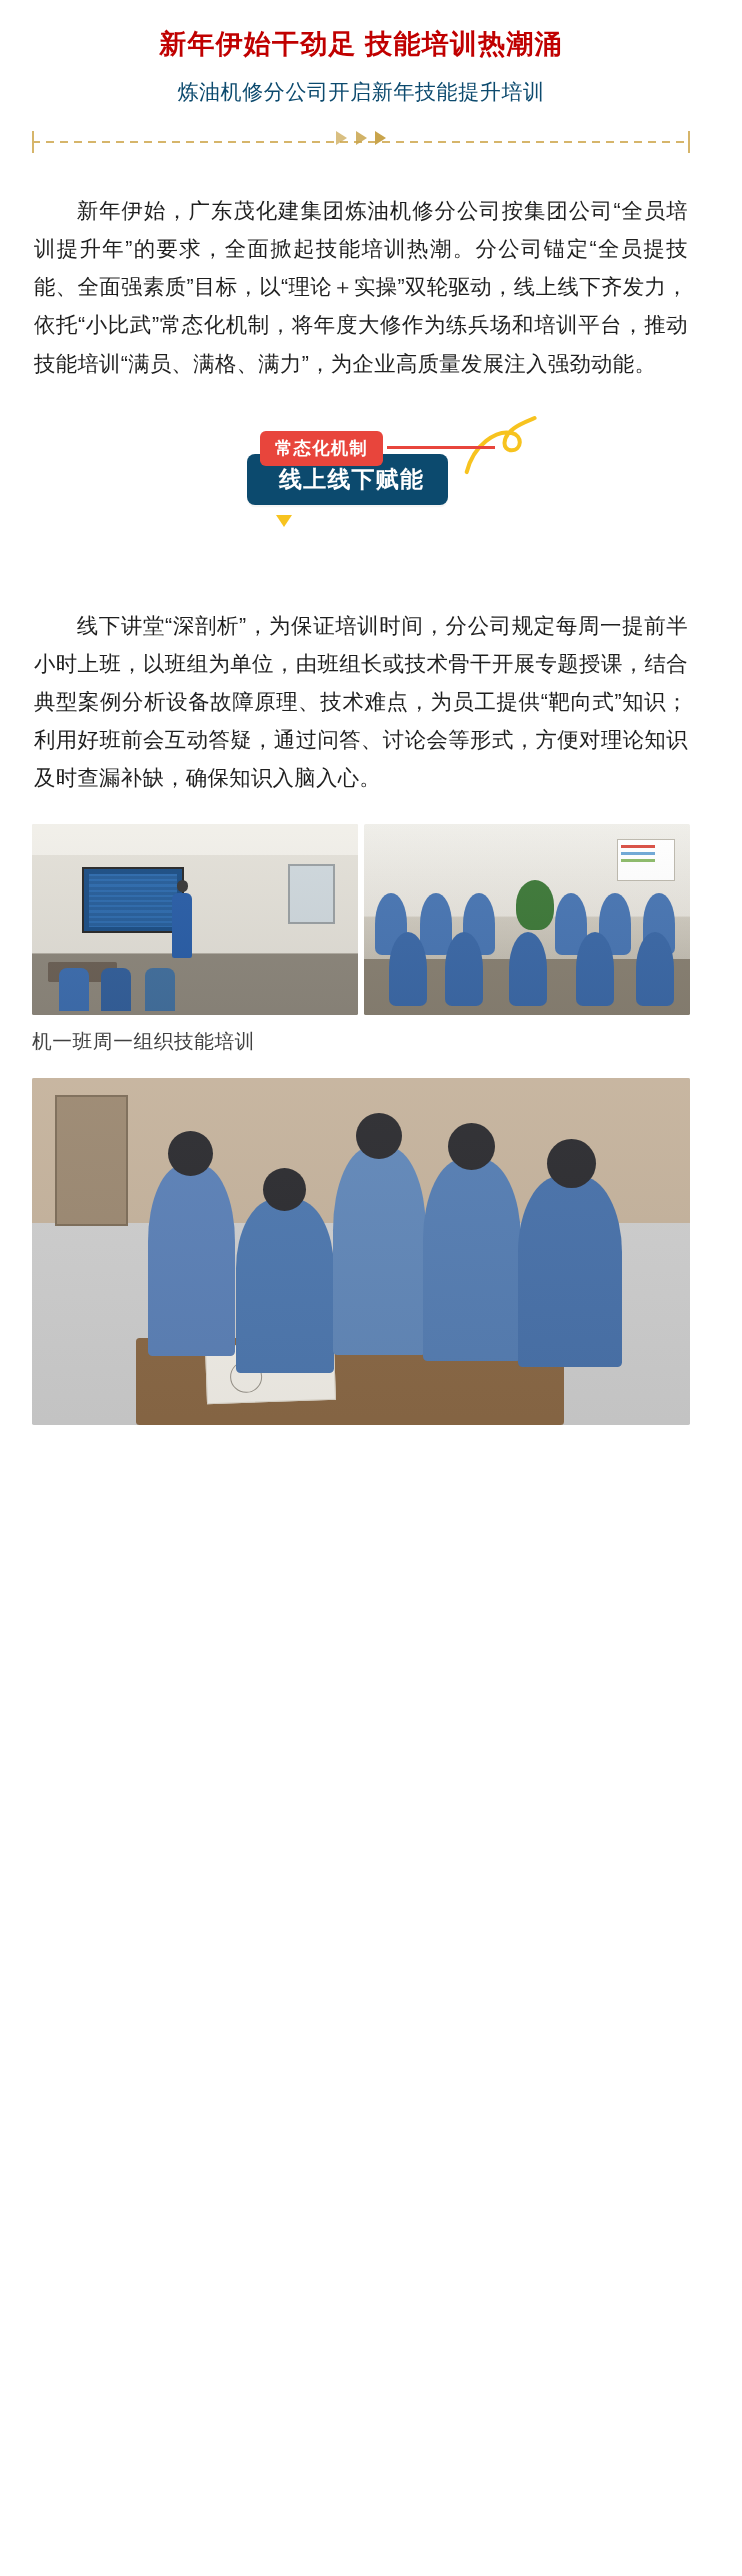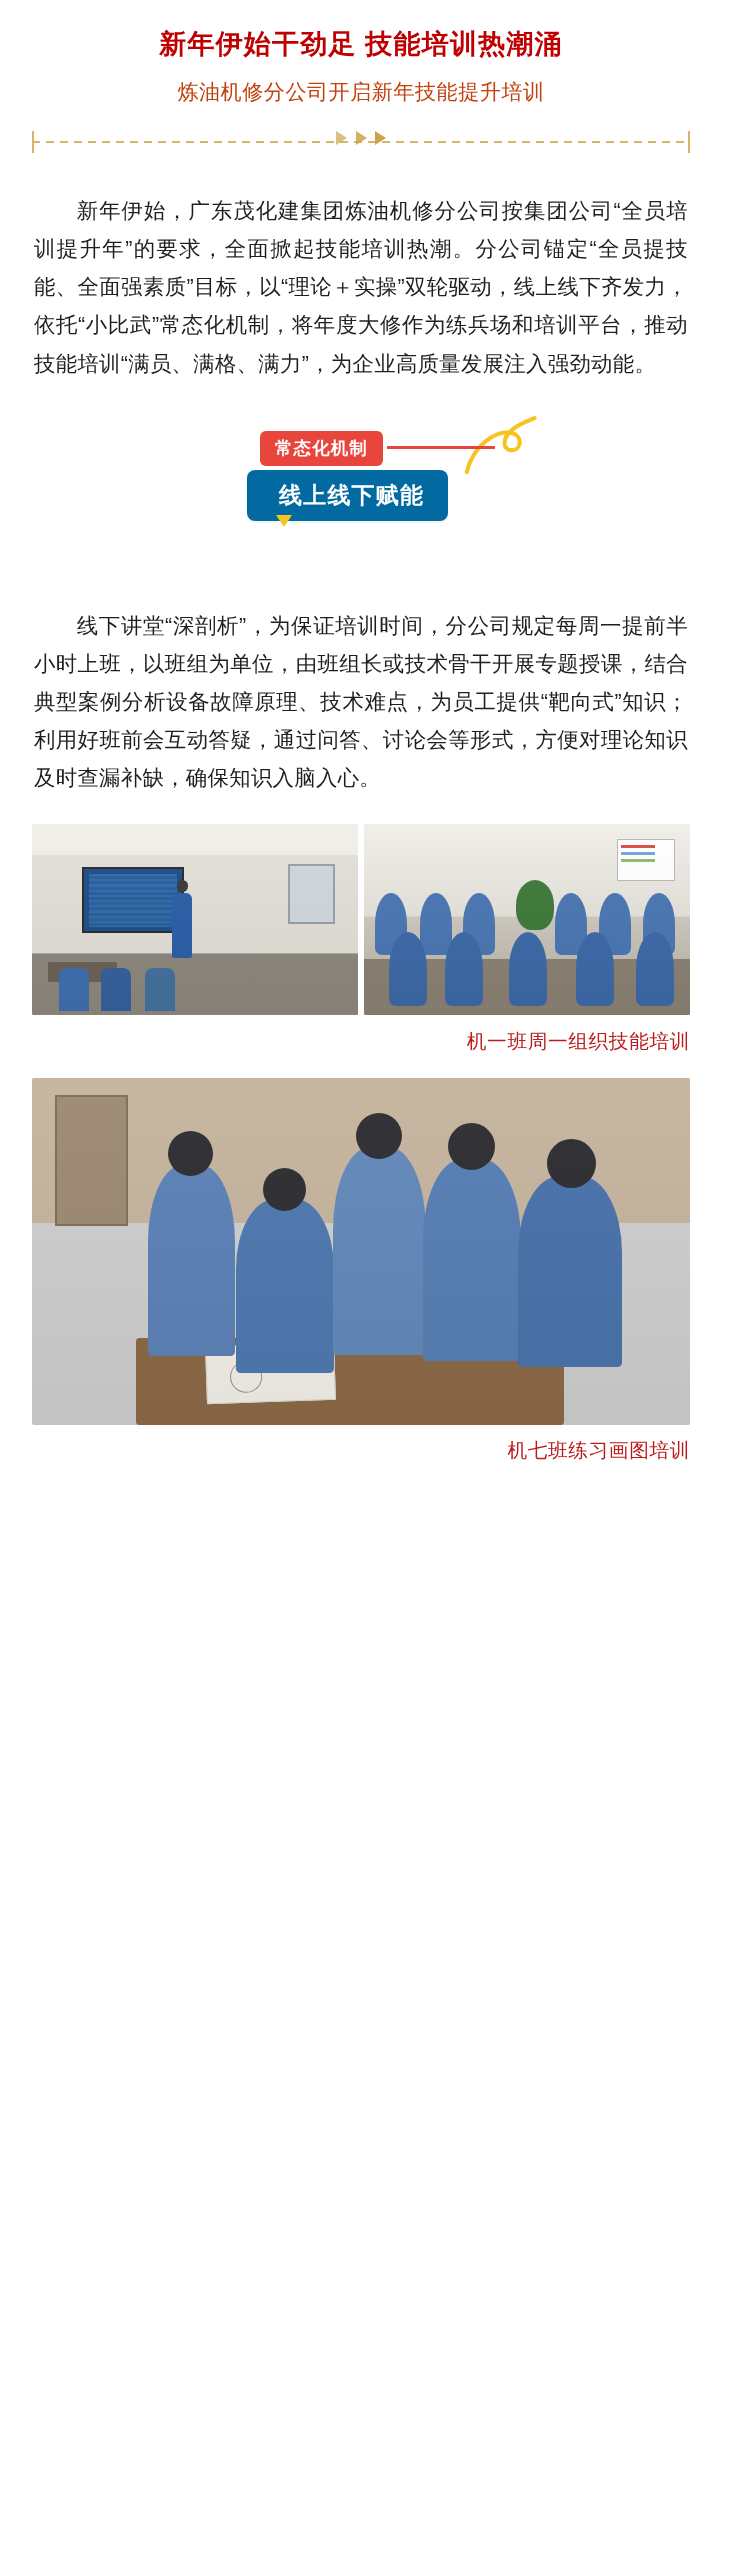--- a/index.html
+++ b/index.html
@@ -30,21 +30,21 @@
   .main-title {
     font-size: 27px;
     font-weight: bold;
     color: #c00000;
     letter-spacing: 1.2px;
     line-height: 1.3;
   }
   .sub-title {
     margin-top: 15px;
     font-size: 21px;
-    color: #c2410c;
+    color: #0c4a6e;
     letter-spacing: 0.6px;
     line-height: 1.4;
   }
 
   
   .divider-wrap {
     margin: 19.7px 0 0 0;
     position: relative;
     height: 31px;
   }
@@ -102,22 +102,22 @@
 
   
   .badge-block {
     position: relative;
     height: 139px;
     margin: 17.4px 0 23px 0;
   }
   .badge-yellow {
     position: absolute;
     left: 213px;
-    top: 60px;
-    background: #0369a1;
+    top: 44px;
+    background: #0c4a6e;
     border-radius: 8px;
     padding: 10.4px 24px 10.4px 32px;
     font-size: 23px;
     font-weight: bold;
     color: #ffffff;
     letter-spacing: 1.2px;
     box-shadow: 0 2.3px 0 rgba(0,0,0,0.04);
   }
   .badge-red {
     position: absolute;
@@ -170,22 +170,22 @@
   }
   .photo {
     position: relative;
     overflow: hidden;
     border-radius: 1.7px;
     background: #cfcfcf;
   }
   .photo.half { width: 50%; height: 191px; }
   .photo.full { width: 100%; height: 347px; }
   .caption {
-    text-align: right;
-    color: #b91c1c;
+    text-align: left;
+    color: #404040;
     font-size: 19.7px;
     margin: 12.7px 0 23px 0;
     letter-spacing: 0.6px;
   }
 
   
   .ph1 { background: linear-gradient(#e8e6e1 0%, #dedbd4 55%, #b9b4ab 56%, #a39d93 100%); }
   .ph1 .ceiling { position:absolute; left:0; top:0; width:100%; height:31px; background:#f1efe9; border-bottom:1.2px solid #d5d1c7;}
   .ph1 .wall { position:absolute; left:0; top:31px; width:100%; height:98px; background:#e3e0d8;}
   .ph1 .floor { position:absolute; left:0; top:130px; width:100%; height:61px; background:#8e887d;}
@@ -324,17 +324,16 @@
 
       <div class="worker" style="left:301px; top:69px; width:93px; height:208px; background:#6389ba;"></div>
       <div class="head" style="left:324px; top:35px; width:46px; height:46px;"></div>
 
       <div class="worker" style="left:391px; top:81px; width:98px; height:202px; background:#577fb4;"></div>
       <div class="head" style="left:416px; top:45px; width:47px; height:47px;"></div>
 
       <div class="worker" style="left:486px; top:98px; width:104px; height:191px; background:#4a73ab;"></div>
       <div class="head" style="left:515px; top:61px; width:49px; height:49px;"></div>
     </div>
-    <div class="caption">机七班练习画图培训</div>
   </div>
 
 </div>
 
 
 </body></html>

